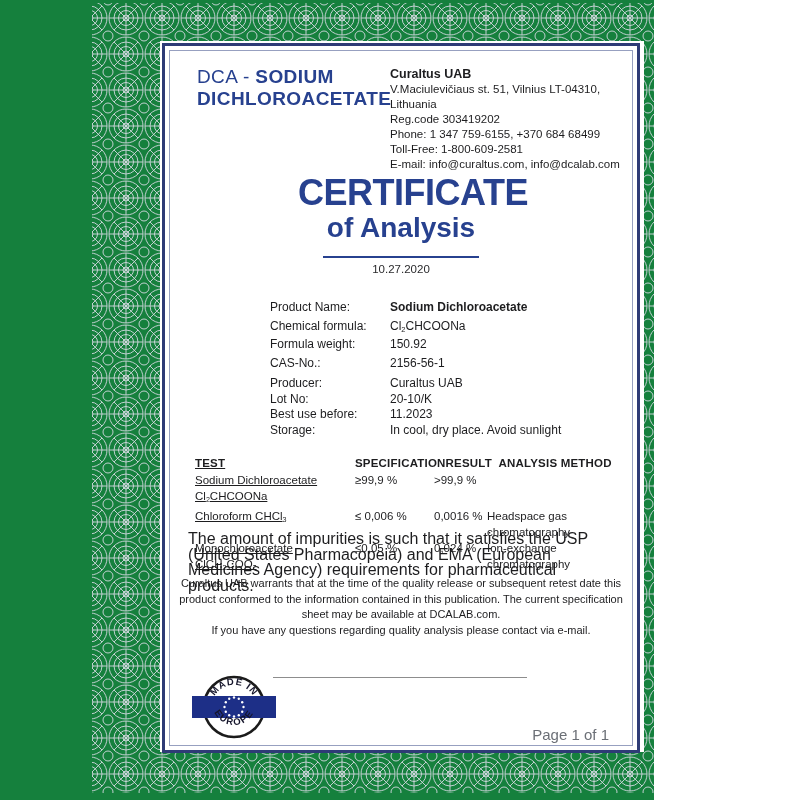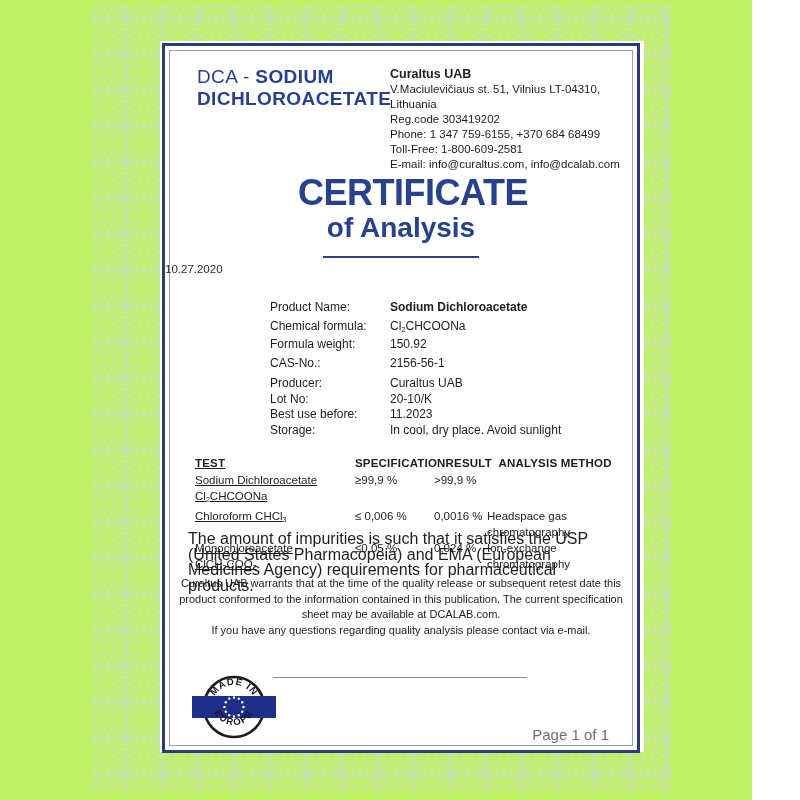--- a/index.html
+++ b/index.html
@@ -1,35 +1,35 @@
 <!DOCTYPE html>
 <html><head>
 <meta charset="utf-8">
 <style>
   html,body{margin:0;padding:0;background:#ffffff;}
-  .page{position:relative;width:752px;height:800px;background:#bef264;overflow:hidden;
+  .page{position:relative;width:654px;height:800px;background:#15803d;overflow:hidden;
         font-family:"Liberation Sans","DejaVu Sans",sans-serif;color:#1d1d1f;}
   .lace-svg{position:absolute;left:0;top:0;z-index:0;}
   .panel{position:absolute;left:162px;top:43px;width:478px;height:710px;
          border:3px solid #2e3b76;background:#ffffff;box-sizing:border-box;z-index:1;}
   .panel-inner{position:absolute;left:4px;top:4px;right:4px;bottom:4px;
                border:1px solid #97a0c0;pointer-events:none;}
   .heading{position:absolute;left:32px;top:20px;font-size:19px;line-height:22px;
            letter-spacing:0.4px;color:#27418f;}
   .heading .light{font-weight:400;}
   .heading .strong{font-weight:700;}
   .company{position:absolute;left:225px;top:21px;font-size:11.5px;line-height:15px;color:#1d1d1f;}
   .company .name{font-weight:700;font-size:12.5px;}
   .cert-title{position:absolute;left:0;right:0;top:128px;text-align:center;
               font-size:36px;font-weight:700;letter-spacing:-0.5px;color:#27418f;line-height:38px;padding-left:24px;}
   .cert-sub{position:absolute;left:0;right:0;top:166px;text-align:center;
             font-size:28px;font-weight:700;color:#27418f;line-height:32px;}
   .title-rule{position:absolute;left:50%;top:210px;width:156px;height:2px;
               margin-left:-78px;background:#27418f;}
-  .cert-date{position:absolute;left:0;right:0;top:217px;text-align:left;
+  .cert-date{position:absolute;left:0;right:0;top:217px;text-align:center;
              font-size:11.5px;color:#2a2a2c;}
   .kv-block{position:absolute;left:0;right:0;font-size:12px;line-height:15.5px;}
   .kv-row{display:flex;}
   .kv-label{position:relative;margin-left:105px;width:120px;flex:0 0 120px;}
   .kv-value{flex:1;}
   .bold{font-weight:700;}
   .sub{font-size:0.62em;vertical-align:-0.28em;}
   .tbl{position:absolute;left:30px;right:8px;top:409px;font-size:11.5px;line-height:16px;}
   .tbl-row{display:flex;}
   .tbl-row.head{font-weight:700;letter-spacing:0.2px;margin-bottom:1px;}

